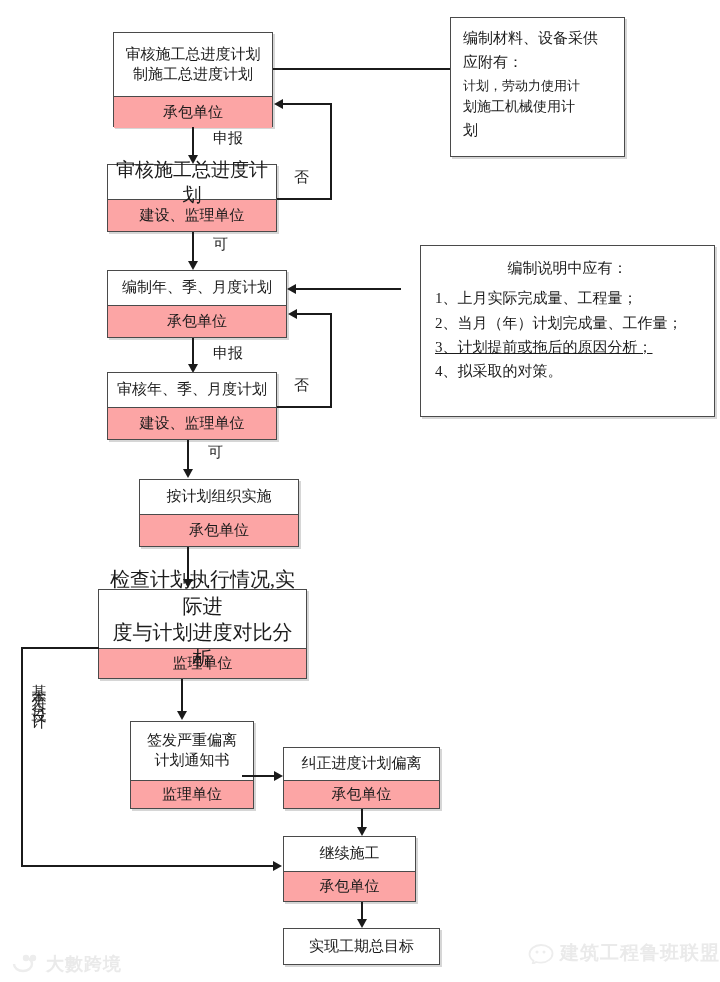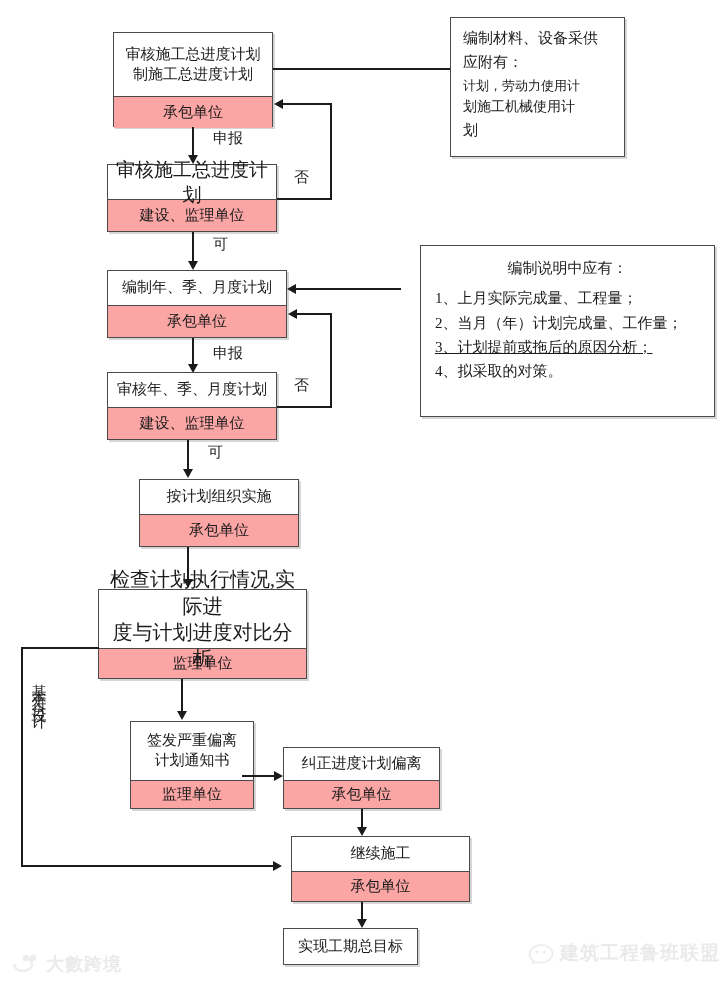--- a/index.html
+++ b/index.html
@@ -221,29 +221,29 @@
   <div class="arw arw-right" style="left:274px; top:771px;"></div>
 
   <div class="node" style="left:283px; top:747px; width:157px; height:62px;">
     <div class="title" style="height:32px; font-size:15px;">纠正进度计划偏离</div>
     <div class="actor" style="height:28px; font-size:15px;">承包单位</div>
   </div>
 
   <div class="ln lnv" style="left:361px; top:809px; height:22px;"></div>
   <div class="arw arw-down" style="left:356.5px; top:827px;"></div>
 
-  <div class="node" style="left:283px; top:836px; width:179px; height:66px;margin-left:8px;">
+  <div class="node" style="left:283px; top:836px; width:133px; height:66px;">
     <div class="title" style="height:34px; font-size:15px;">继续施工</div>
     <div class="actor" style="height:30px; font-size:15px;">承包单位</div>
   </div>
 
   <div class="ln lnv" style="left:361px; top:902px; height:20px;"></div>
   <div class="arw arw-down" style="left:356.5px; top:919px;"></div>
 
-  <div class="node plain" style="left:283px; top:928px; width:135px; height:37px;">
+  <div class="node plain" style="left:283px; top:928px; width:157px; height:37px;">
     <div class="title" style="font-size:15px;">实现工期总目标</div>
   </div>
 
   <div class="note" style="left:450px; top:17px; width:175px; height:140px; padding:8px 12px;">
     <div class="note-line" style="font-size:15px;">编制材料、设备采供</div>
     <div class="note-line" style="font-size:15px;">应附有：</div>
     <div class="note-line" style="font-size:13px;">计划，劳动力使用计</div>
     <div class="note-line" style="font-size:14px;font-family:Liberation Mono, monospace;">划施工机械使用计</div>
     <div class="note-line" style="font-size:15px;">划</div>
   </div>

